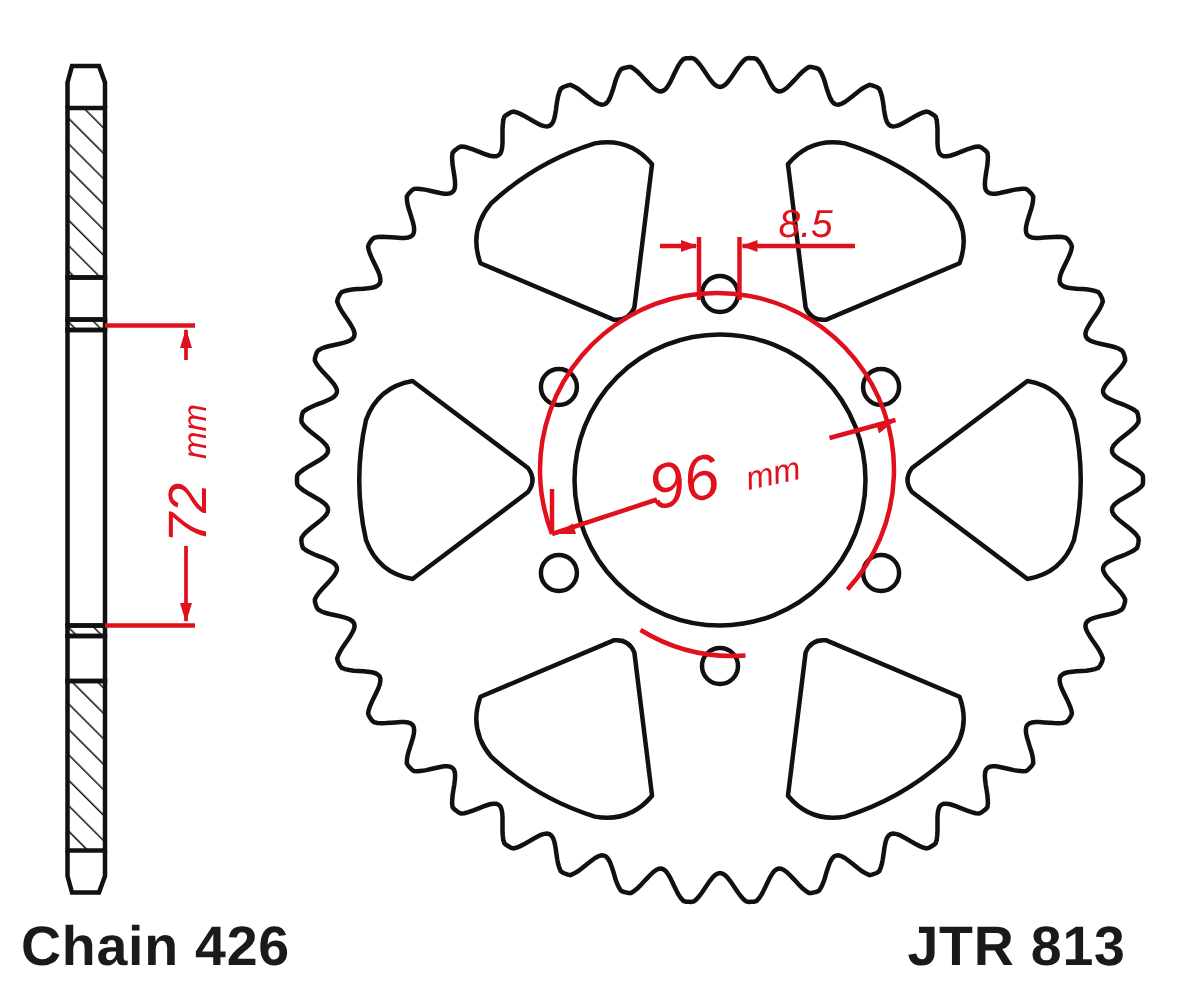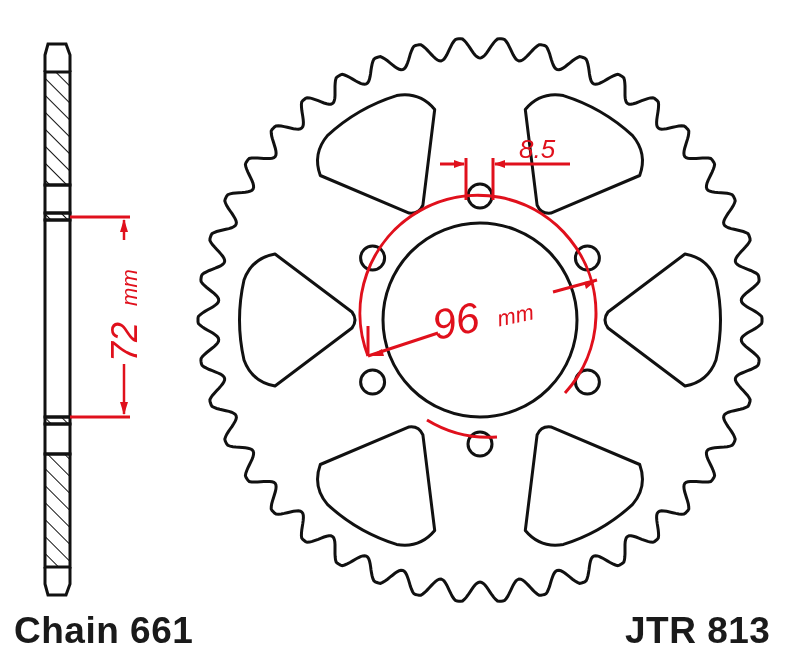--- a/index.html
+++ b/index.html
@@ -1,20 +1,20 @@
 <!DOCTYPE html>
 <html><head>
 <meta charset="utf-8">
 <style>
   html, body { margin: 0; padding: 0; background: #ffffff; }
   body { width: 800px; height: 668px; position: relative; overflow: hidden; font-family: "Liberation Sans", sans-serif; }
   #diagram { position: absolute; left: 0; top: 0; }
   .label-bold { position: absolute; font-family: "Liberation Sans", sans-serif; font-weight: bold; color: #1a1a1a; font-size: 37px; letter-spacing: 0.5px; }
   #chain-label { left: 14px; top: 610px; }
-  #part-label { left: 605px; top: 610px; margin-left: 20px; }
+  #part-label { left: 605px; top: 610px; }
   .dim-text { font-family: "Liberation Sans", sans-serif; fill: #e0101c; font-style: italic; }
 </style>
 </head>
 <body>
 
 <svg id="diagram" width="800" height="668" viewBox="0 0 800 668" xmlns="http://www.w3.org/2000/svg">
   <defs>
     <pattern id="hatch" patternUnits="userSpaceOnUse" width="12" height="12" patternTransform="rotate(-45)">
       <line x1="0" y1="0" x2="0" y2="12" stroke="#111" stroke-width="2"></line>
     </pattern>
@@ -95,14 +95,14 @@
       <line x1="493" y1="158" x2="493" y2="200" stroke="#e0101c" stroke-width="3"></line>
       <line x1="440" y1="164" x2="464" y2="164" stroke="#e0101c" stroke-width="3"></line>
       <path d="M465 164 L454 160 L454 168 Z" fill="#e0101c"></path>
       <line x1="495" y1="164" x2="570" y2="164" stroke="#e0101c" stroke-width="3"></line>
       <path d="M494 164 L505 160 L505 168 Z" fill="#e0101c"></path>
       <text class="dim-text" x="519" y="158" font-size="26">8.5</text>
     </g>
   </g>
 </svg>
 
-<div id="chain-label" class="label-bold">Chain 661</div>
+<div id="chain-label" class="label-bold">Chain 426</div>
 <div id="part-label" class="label-bold">JTR 813</div>
 
 </body></html>

